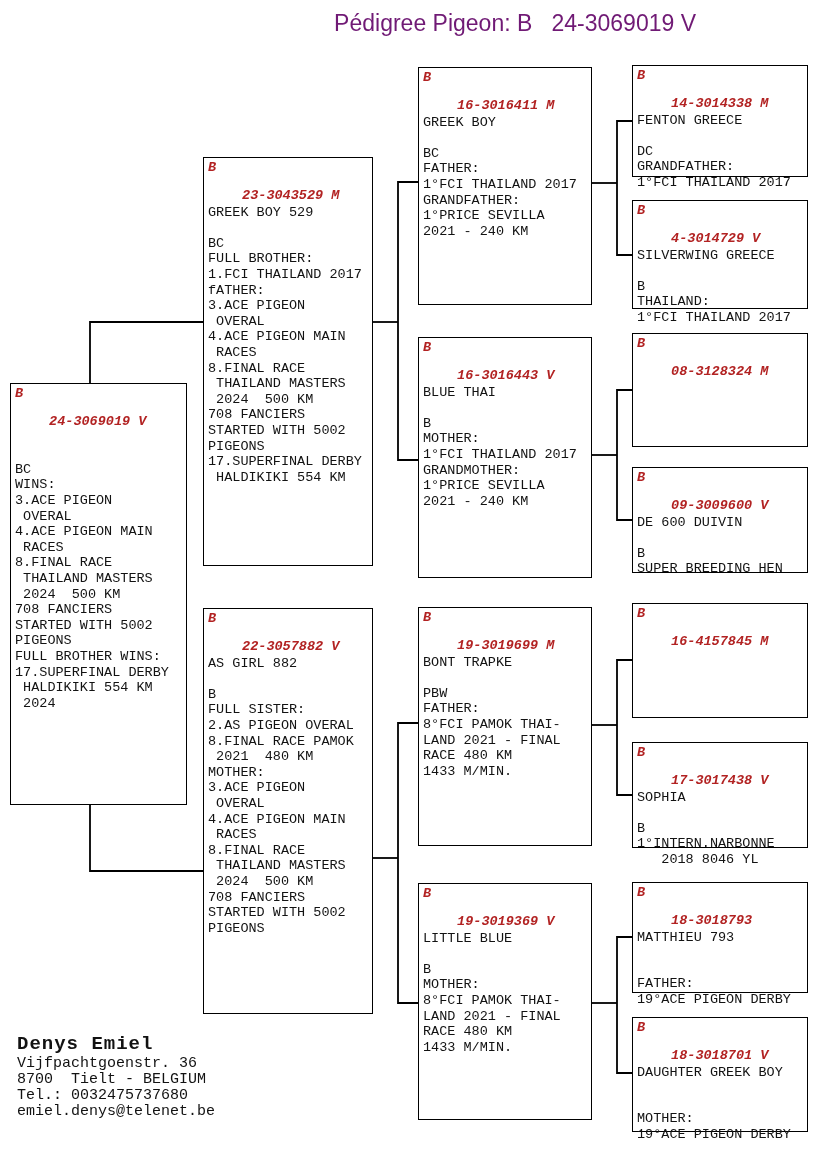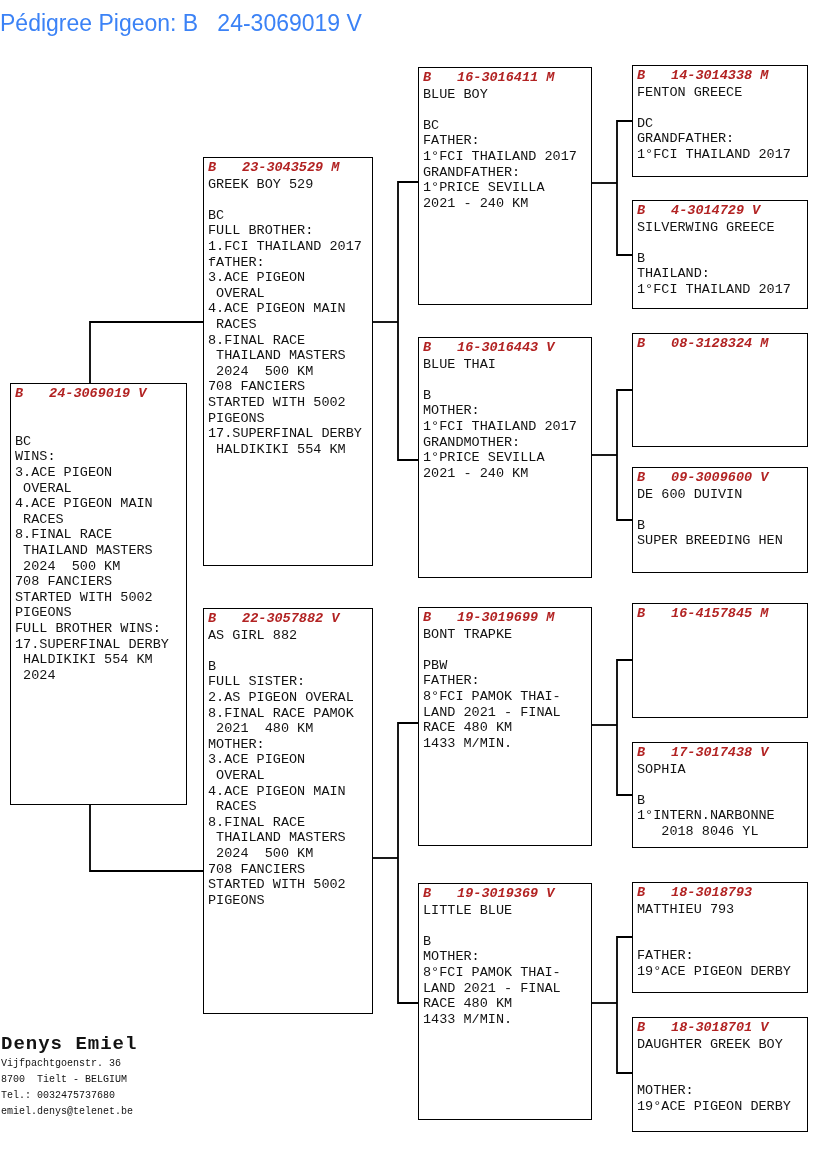--- a/index.html
+++ b/index.html
@@ -3,39 +3,39 @@
 <meta charset="utf-8">
 <style>
   :root { --header-red:#b22222; --ink:#121212; --line:#000000; }
   html,body { margin:0; padding:0; background:#ffffff; }
   #page {
     position:relative; width:816px; height:1172px; background:#ffffff;
     overflow:hidden; font-family:"Liberation Mono","DejaVu Sans Mono",monospace;
     color:var(--ink);
   }
   #title {
-    position:absolute; top:10px; left:0; width:696px; text-align:left;
+    position:absolute; top:10px; left:0; width:696px; text-align:right;
     font-family:"Liberation Sans","DejaVu Sans",sans-serif;
-    font-size:23px; letter-spacing:0px; white-space:pre; color:#3b82f6;
+    font-size:23px; letter-spacing:0px; white-space:pre; color:#701a75;
   }
   #connectors { position:absolute; left:0; top:0; width:816px; height:1172px; }
   .pbox {
     position:absolute; box-sizing:border-box; border:1.5px solid var(--line);
     background:#fff; font-size:13.5px; line-height:15.6px;
   }
   .hdr {
     display:flex; padding:2px 4px 0 4px; color:var(--header-red);
     font-weight:bold; font-style:italic; white-space:pre;
   }
-  .hdr .ring { margin-left:26px; }
+  .hdr .ring { margin-left:26px;margin-top:28px; }
   .pbody { padding:1px 4px 0 4px; }
   .pbody .line { white-space:pre; min-height:15.6px; }
-  #owner { position:absolute; left:1px; top:1032px; }
+  #owner { position:absolute; left:17px; top:1032px; }
   #owner .oname { font-weight:bold; font-size:19px; line-height:24px; letter-spacing:1px; }
-  #owner .oline { font-size:10px; line-height:16px; white-space:pre; }
+  #owner .oline { font-size:15px; line-height:16px; white-space:pre; }
   #footer {
     position:absolute; right:5px; top:1190px; font-size:10.5px;
     font-style:italic; font-weight:bold; white-space:pre; color:#000;
   }
 </style>
 </head>
 <body>
 
 <div id="page">
 
@@ -138,21 +138,21 @@
         <div class="line">PIGEONS</div>
       </div>
   </div>
 
   <div class="pbox" style="left:418px;top:67px;width:174px;height:238px">
     <div class="hdr">
       <span class="cc">B</span>
       <span class="ring">16-3016411 M</span>
     </div>
     <div class="pbody">
-        <div class="line">BLUE BOY</div>
+        <div class="line">GREEK BOY</div>
         <div class="line">&nbsp;</div>
         <div class="line">BC</div>
         <div class="line">FATHER:</div>
         <div class="line">1°FCI THAILAND 2017</div>
         <div class="line">GRANDFATHER:</div>
         <div class="line">1°PRICE SEVILLA</div>
         <div class="line">2021 - 240 KM</div>
       </div>
   </div>
 

